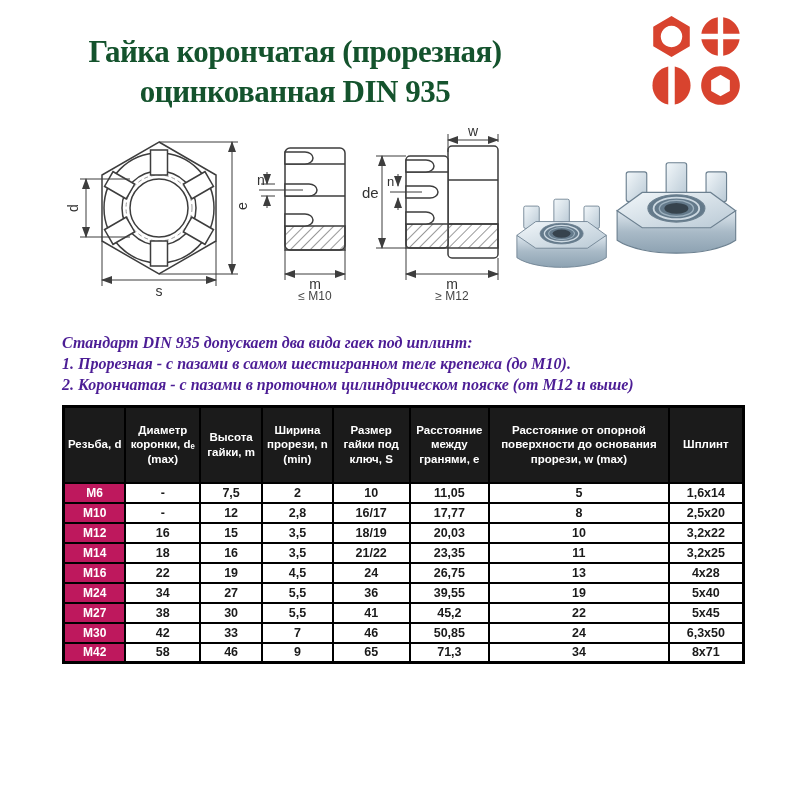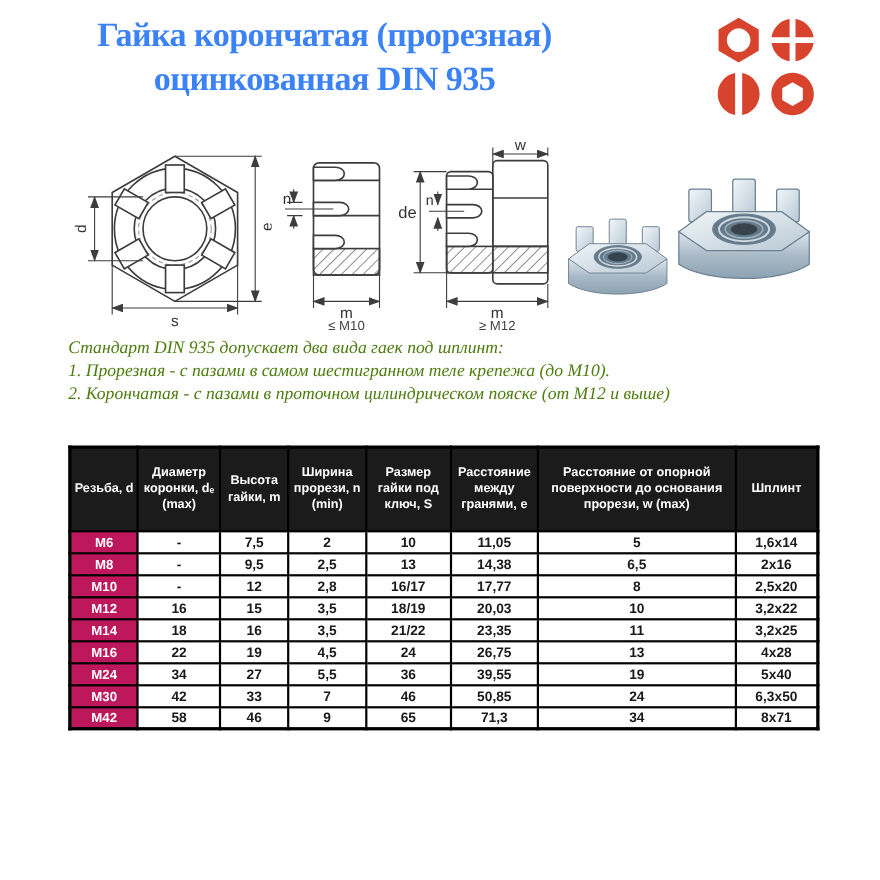--- a/index.html
+++ b/index.html
@@ -2,40 +2,40 @@
 <html><head>
 <meta charset="utf-8">
 <style>
   * { margin:0; padding:0; box-sizing:border-box; }
   html,body { background:#fff; }
   body { width:800px; height:800px; font-family:"Liberation Sans", sans-serif; position:relative; overflow:hidden; }
 
   .page { position:absolute; inset:0; background:#fff; }
 
   
-  .title-block { position:absolute; top:12px; left:35px; width:520px; text-align:center;
-    font-family:"Liberation Serif", serif; font-weight:bold; color:#3b82f6;
+  .title-block { position:absolute; top:32px; left:35px; width:520px; text-align:center;
+    font-family:"Liberation Serif", serif; font-weight:bold; color:#14532d;
     font-size:31px; line-height:40px; letter-spacing:-0.5px; }
   .logo { position:absolute; top:15px; right:58px; width:92px;
     display:grid; grid-template-columns:1fr 1fr; gap:6px; }
   .logo svg { width:43px; height:43px; display:block; }
 
   
   .figures { position:absolute; top:128px; left:60px; width:690px; height:175px; }
   .fig { position:absolute; top:0; }
   #fig1 { left:2px; }
   #fig2 { left:193px; }
   #fig3 { left:300px; }
   #photo { left:448px; top:2px; }
   .fig text, #photo text { font-family:"Liberation Sans", sans-serif; }
 
   
-  .note { position:absolute; top:306px; left:62px; width:690px;
-    font-family:"Liberation Serif", serif; font-weight:normal; font-style:italic;
-    font-size:16px; line-height:21px; color:#4d7c0f; }
+  .note { position:absolute; top:332px; left:62px; width:690px;
+    font-family:"Liberation Serif", serif; font-weight:bold; font-style:italic;
+    font-size:16px; line-height:21px; color:#4c1d95; }
 
   
   table.spec { position:absolute; top:405px; left:62px; width:683px;
     border-collapse:collapse; table-layout:fixed; border:3px solid #000; }
   table.spec col.c1 { width:9.1%; }  table.spec col.c2 { width:11.0%; }
   table.spec col.c3 { width:9.1%; }  table.spec col.c4 { width:10.4%; }
   table.spec col.c5 { width:11.3%; } table.spec col.c6 { width:11.7%; }
   table.spec col.c7 { width:26.4%; } table.spec col.c8 { width:11.0%; }
   table.spec thead th { background:#1b1b1b; color:#fff; border:2px solid #000;
     font-size:11.5px; line-height:1.28; font-weight:bold; height:76px; padding:2px 2px;
@@ -253,30 +253,20 @@
           <th>M6</th>
           <td>-</td>
           <td>7,5</td>
           <td>2</td>
           <td>10</td>
           <td>11,05</td>
           <td>5</td>
           <td>1,6x14</td>
         </tr>
         <tr>
-          <th>M8</th>
-          <td>-</td>
-          <td>9,5</td>
-          <td>2,5</td>
-          <td>13</td>
-          <td>14,38</td>
-          <td>6,5</td>
-          <td>2x16</td>
-        </tr>
-        <tr>
           <th>M10</th>
           <td>-</td>
           <td>12</td>
           <td>2,8</td>
           <td>16/17</td>
           <td>17,77</td>
           <td>8</td>
           <td>2,5x20</td>
         </tr>
         <tr>
@@ -313,20 +303,30 @@
           <th>M24</th>
           <td>34</td>
           <td>27</td>
           <td>5,5</td>
           <td>36</td>
           <td>39,55</td>
           <td>19</td>
           <td>5x40</td>
         </tr>
         <tr>
+          <th>M27</th>
+          <td>38</td>
+          <td>30</td>
+          <td>5,5</td>
+          <td>41</td>
+          <td>45,2</td>
+          <td>22</td>
+          <td>5x45</td>
+        </tr>
+        <tr>
           <th>M30</th>
           <td>42</td>
           <td>33</td>
           <td>7</td>
           <td>46</td>
           <td>50,85</td>
           <td>24</td>
           <td>6,3x50</td>
         </tr>
         <tr>

